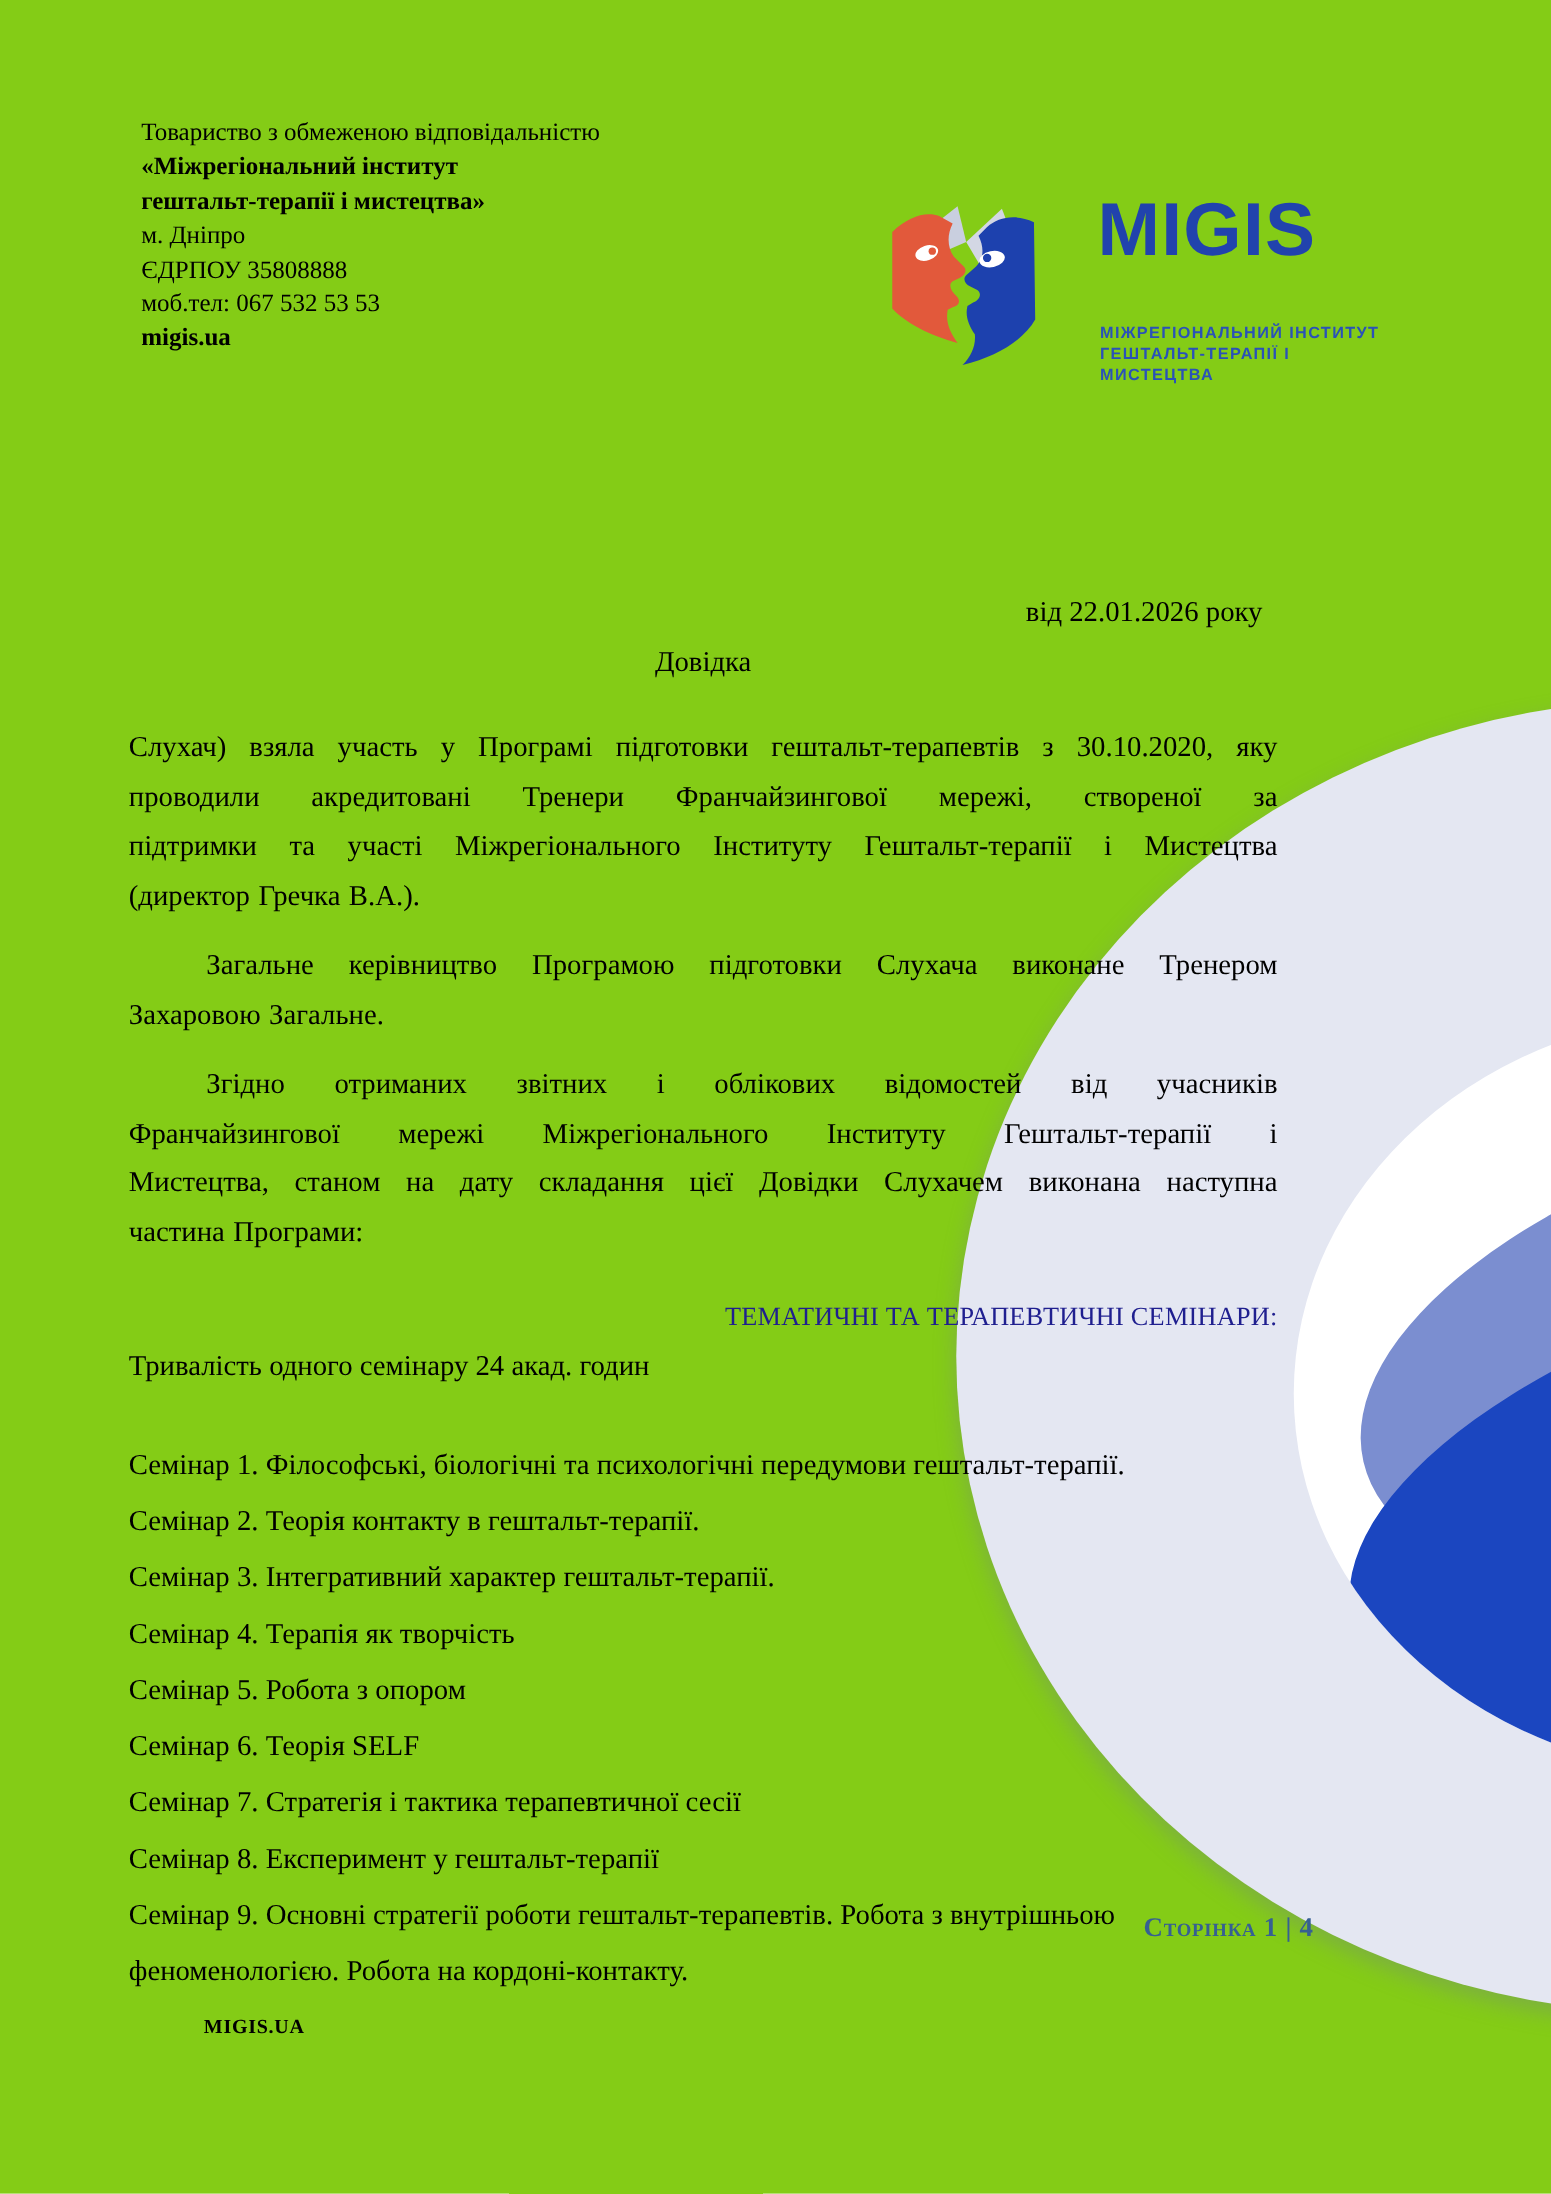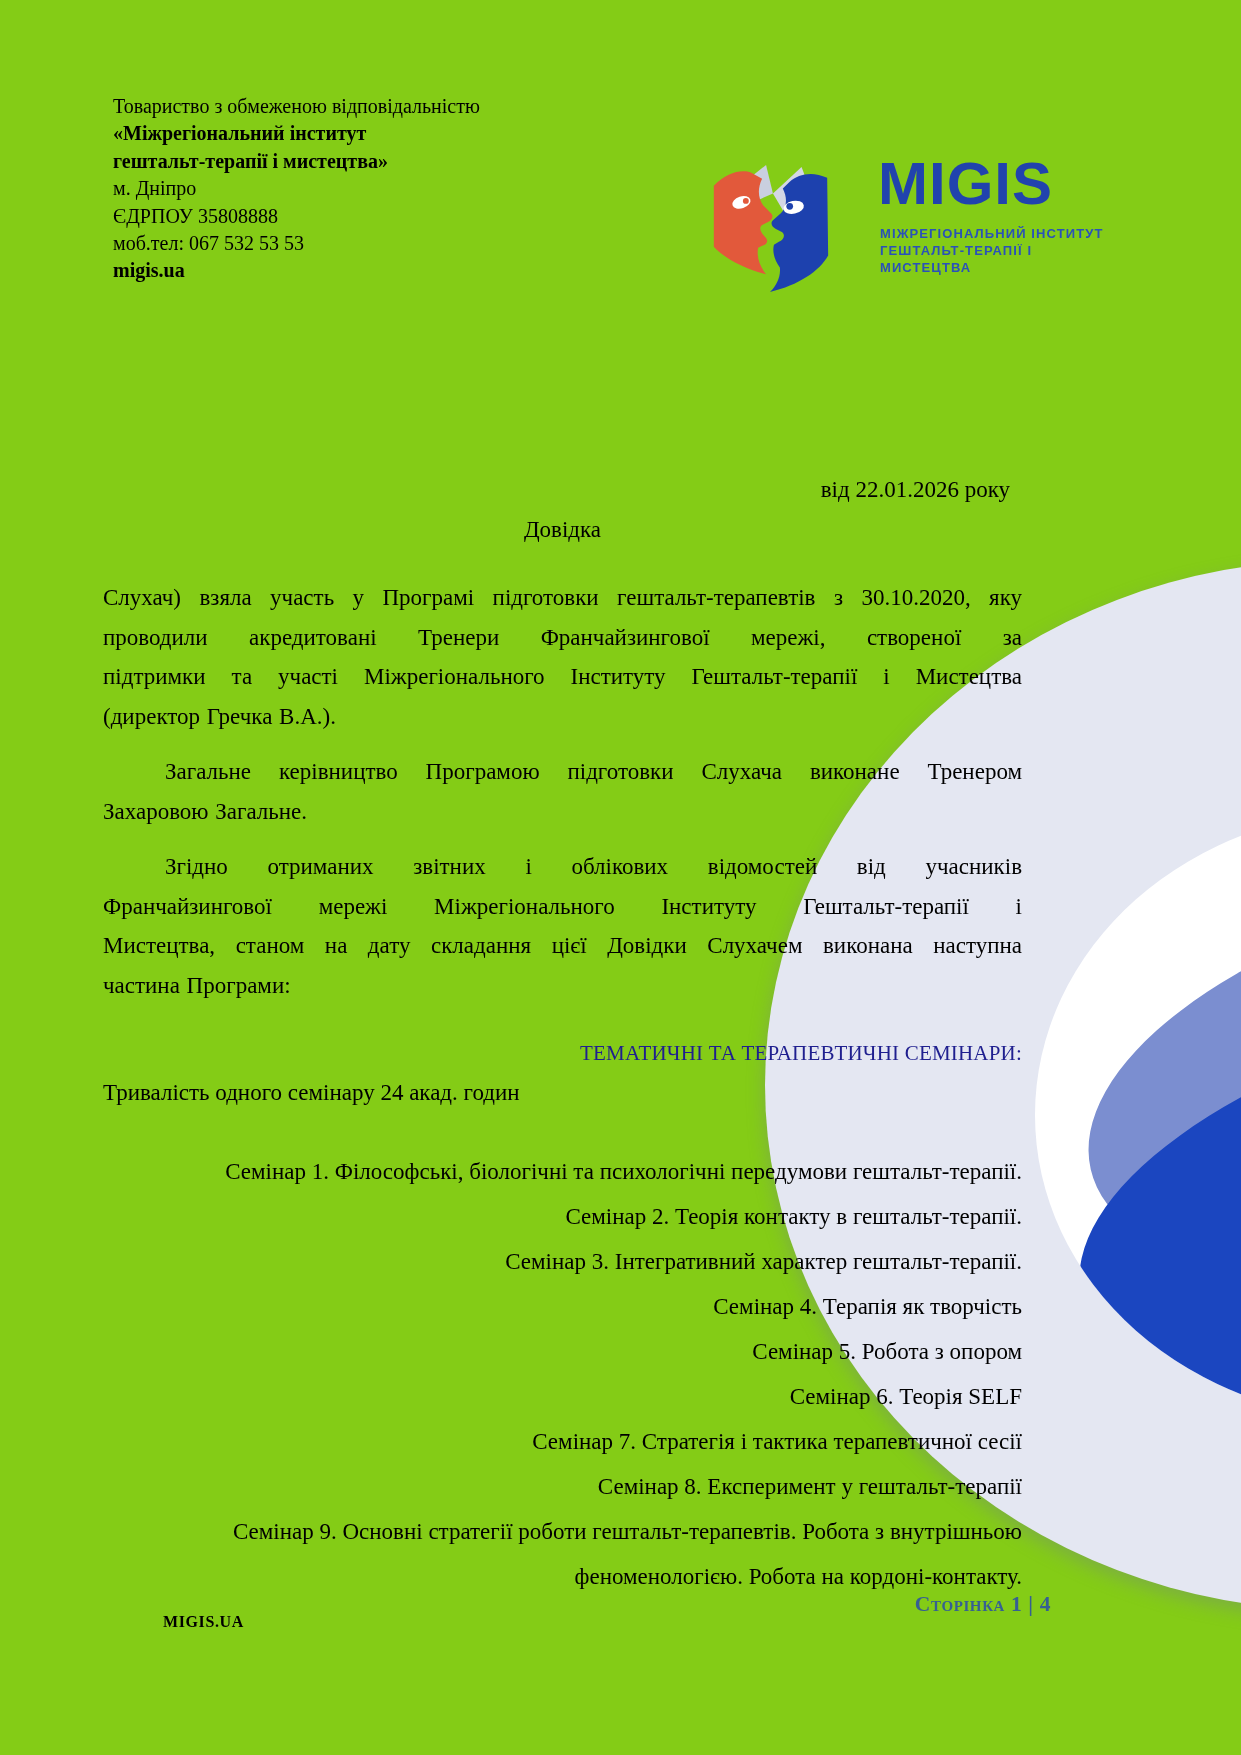--- a/index.html
+++ b/index.html
@@ -32,25 +32,25 @@
   .date-line{text-align:right;line-height:40px;padding-right:12px;}
   .doc-title{text-align:center;line-height:40px;}
   .para{margin-top:28px;word-spacing:1px;}
   .para.flush{margin-top:16px;}
   .pline{text-align:justify;text-align-last:justify;line-height:39.5px;}
   .pline.first{text-indent:62px;}
   .pline.last{text-align-last:auto;}
   .section-heading{margin-top:28px;font-weight:normal;font-size:21px;line-height:40px;letter-spacing:.2px;text-align:right;}
   .section-subheading{line-height:40px;}
   .seminar-list{margin-top:36px;}
-  .seminar-item{line-height:45px;text-align:right;}
+  .seminar-item{line-height:45px;}
 
   
   .footer-left{position:absolute;left:163px;top:1613px;font-weight:bold;font-size:16px;letter-spacing:.6px;}
-  .footer-right{position:absolute;right:190px;top:1592px;font-weight:bold;font-size:21.5px;
+  .footer-right{position:absolute;right:190px;top:1530px;font-weight:bold;font-size:21.5px;
     font-variant:small-caps;letter-spacing:.6px;}
 </style>
 </head>
 <body>
 
 <div class="page">
 
   <svg class="watermark" width="1241" height="1755" viewBox="0 0 1241 1755">
     <defs>
       <clipPath id="holeclip">
@@ -86,21 +86,21 @@
                  C44,112 24,102 13,90 Z" fill="#E2593B"></path>
         <path d="M128,20 C113,13 99,16 90,24 L83,31 C88,41 87,50 81,56 L73,63 C70,66 72,70 76,72
                  L82,75 C86,78 84,83 79,85 L74,88 C72,96 75,104 80,111 C81,120 77,129 70,136
                  C99,129 120,115 129,99 Z" fill="#1D41AE"></path>
         <ellipse cx="41" cy="45" rx="9.5" ry="6" transform="rotate(-18 41 45)" fill="#ffffff"></ellipse>
         <circle cx="45.5" cy="43.5" r="3" fill="#E2593B"></circle>
         <ellipse cx="94" cy="50" rx="10.5" ry="6.5" transform="rotate(-12 94 50)" fill="#ffffff"></ellipse>
         <circle cx="90" cy="49" r="3.4" fill="#1D41AE"></circle>
       </svg>
       <div class="logo-wordmark" style="color:#2143AD;">MIGIS</div>
-      <div class="logo-tagline" style="color:#2A52B8;">
+      <div class="logo-tagline" style="color:#2A52B8;margin-top:32px;">
         <div>МІЖРЕГІОНАЛЬНИЙ ІНСТИТУТ</div>
         <div>ГЕШТАЛЬТ-ТЕРАПІЇ І МИСТЕЦТВА</div>
       </div>
     </div>
 
     <div class="doc-body">
       <div class="date-line">від 22.01.2026 року</div>
       <div class="doc-title">Довідка</div>
 
       <div class="para">

